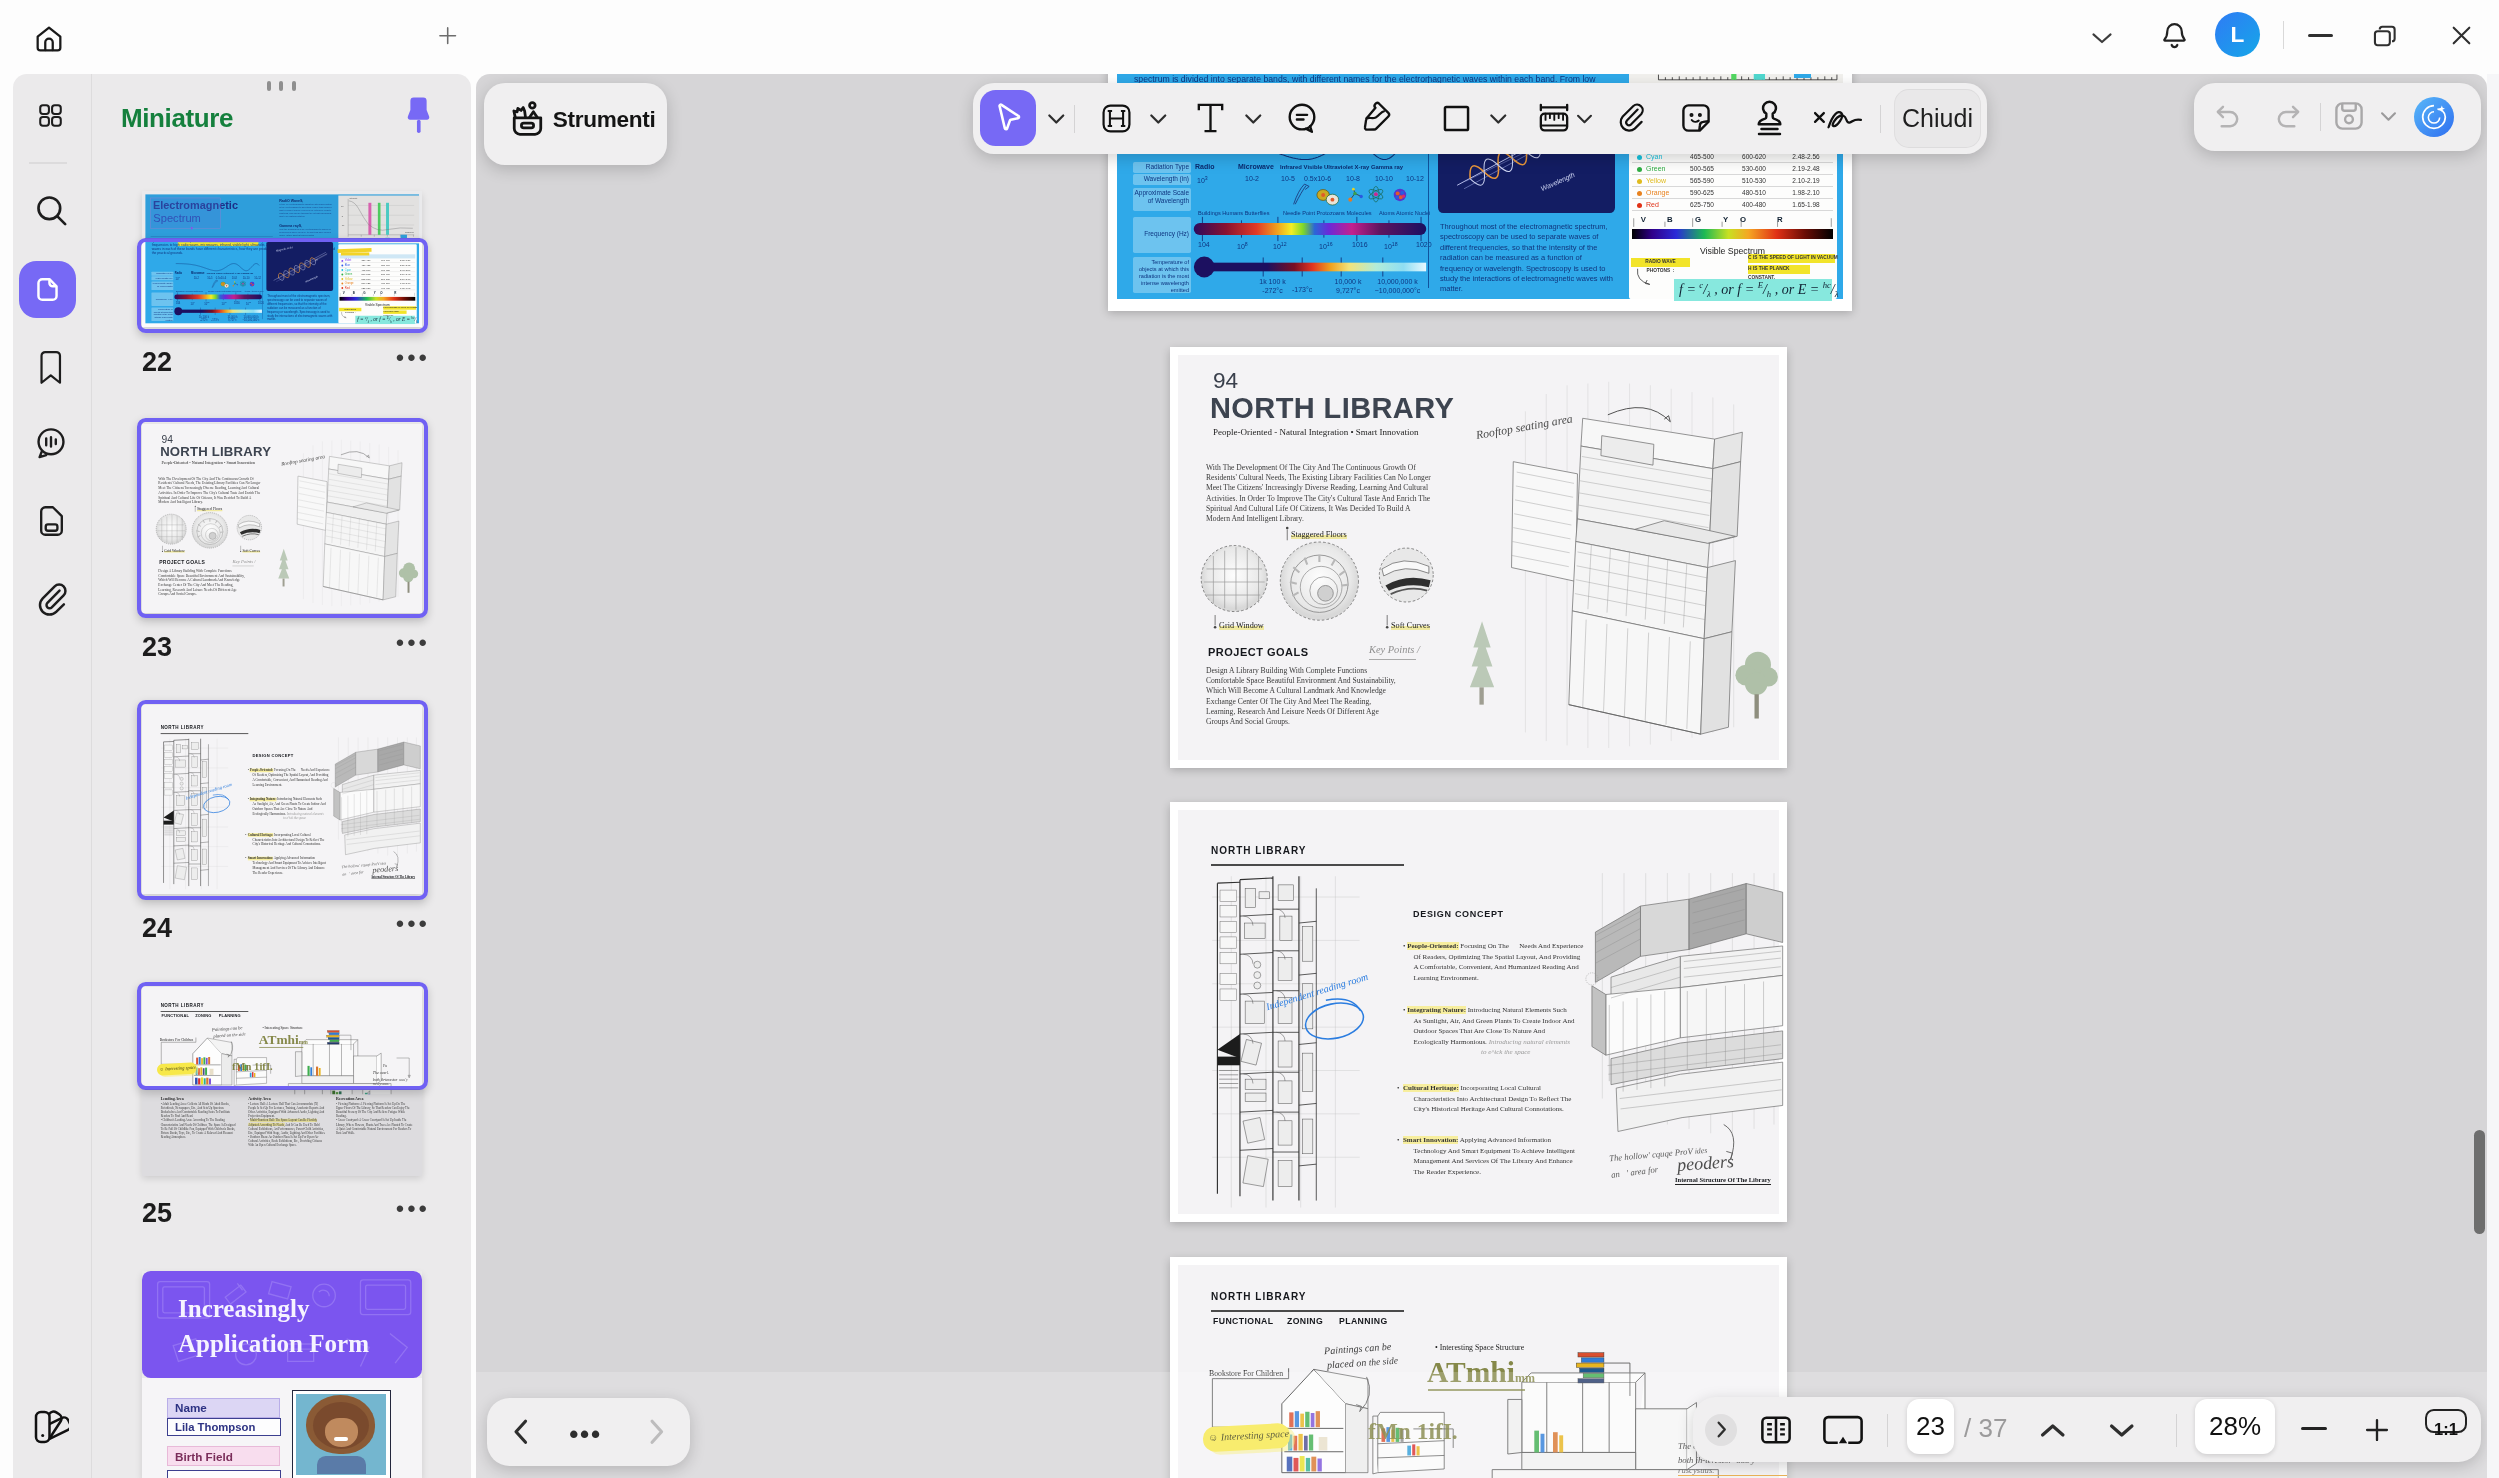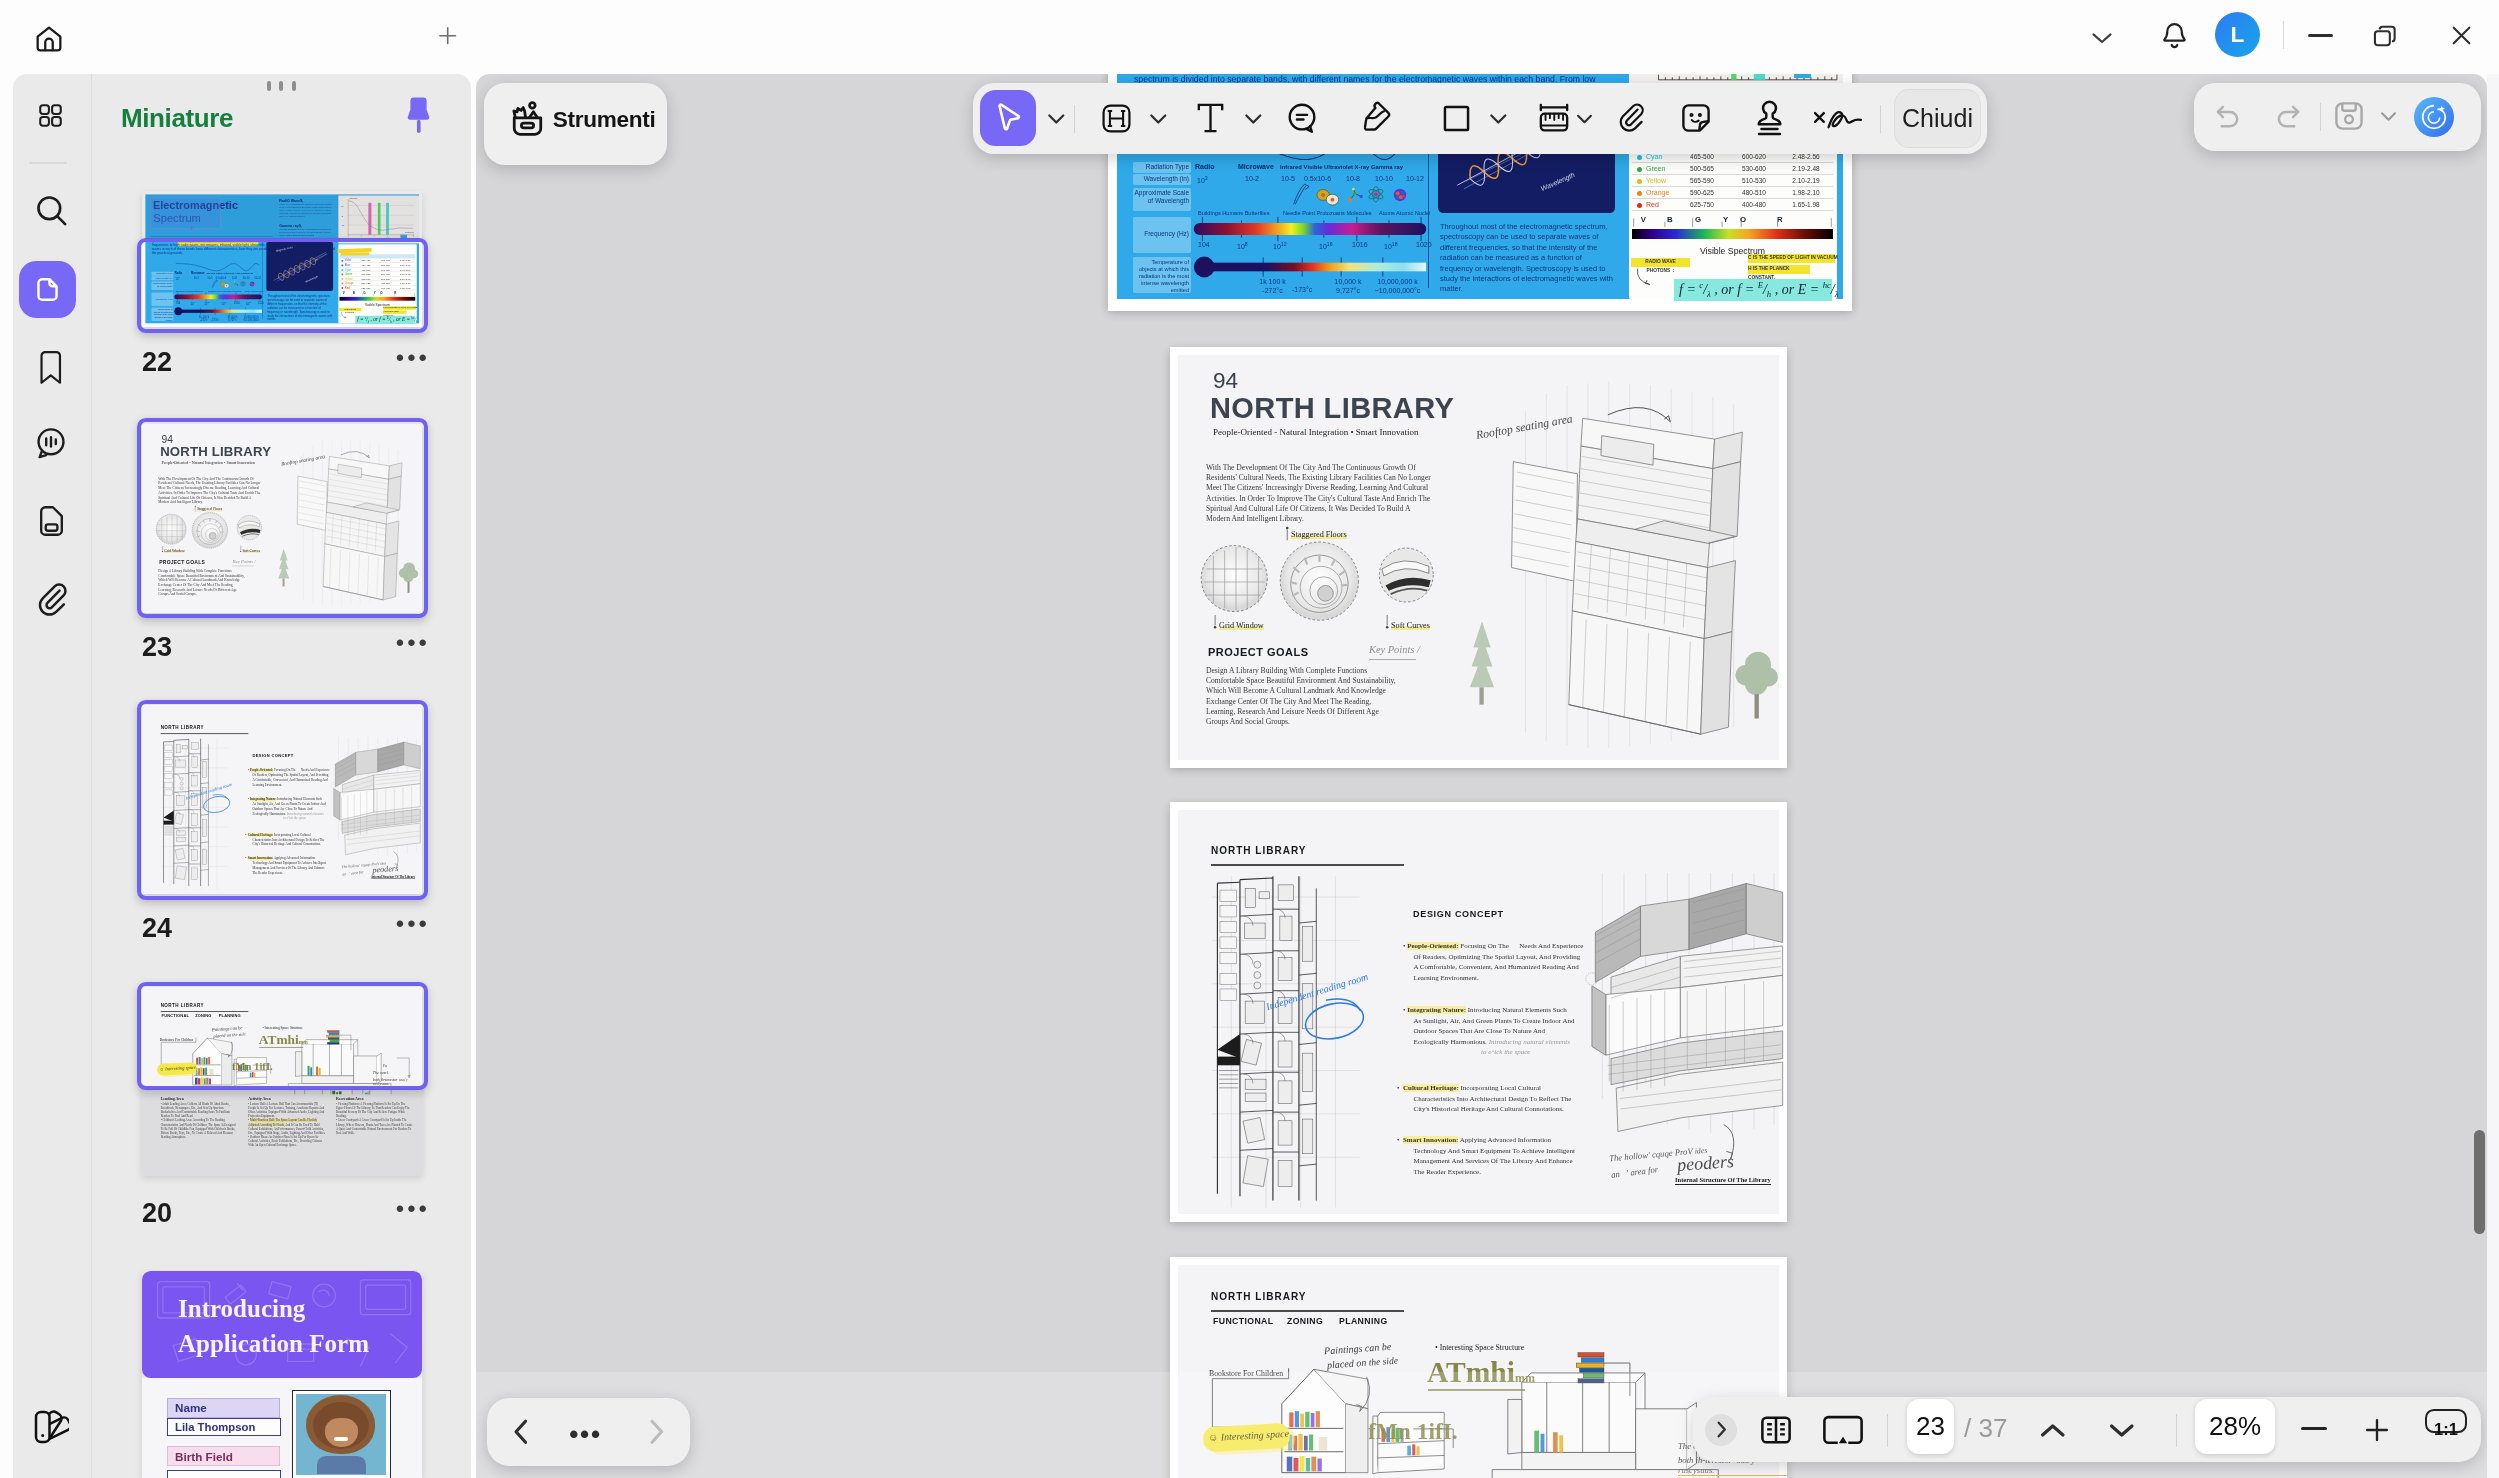--- a/index.html
+++ b/index.html
@@ -1459,21 +1459,21 @@
         <path d="M96 30 l18 -14 6 8 -18 14 Z M110 14 l6 8"></path>
         <circle cx="210" cy="28" r="13"></circle>
           <path d="M204 24 a7 7 0 0 1 12 5"></path>
         <path d="M150 12 l22 6 -4 14 -22 -6 Z"></path>
         <path d="M36 86 l26 -8 6 18 -26 8 Z"></path>
           <circle cx="120" cy="96" r="12"></circle>
         <path d="M168 84 l30 0 0 20 -30 0 Z M168 90 l30 0"></path>
         <path d="M236 78 l26 10 -10 22"></path>
           <path d="M286 72 l20 16 -14 18"></path>
       </svg>
-      <div class="abs" style="left:36px;top:24px;font-size:25px;font-weight:bold;color:#f6f3ff;font-family:'Liberation Serif',serif;">Introducing</div>
+      <div class="abs" style="left:36px;top:24px;font-size:25px;font-weight:bold;color:#f6f3ff;font-family:'Liberation Serif',serif;">Increasingly</div>
       <div class="abs" style="left:36px;top:59px;font-size:25px;font-weight:bold;color:#f6f3ff;font-family:'Liberation Serif',serif;">Application Form</div>
     </div>
     <div class="abs" style="left:25px;top:127px;width:113px;height:20px;background:#dcd6f4;border:0.9px solid #b9aee8;"></div>
     <div class="abs" style="left:33px;top:130px;font-size:11.7px;font-weight:bold;color:#2d3283;">Name</div>
     <div class="abs" style="left:25px;top:147px;width:114px;height:18px;background:#fdfdfe;border:1.4px solid #3c3f8f;"></div>
     <div class="abs" style="left:33px;top:150px;font-size:11.3px;font-weight:bold;color:#2d3283;">Lila Thompson</div>
     <div class="abs" style="left:25px;top:175px;width:113px;height:20px;background:#f8ddee;border:0.9px solid #e8b9d8;"></div>
     <div class="abs" style="left:33px;top:179px;font-size:11.7px;font-weight:bold;color:#7a2d5a;">Birth Field</div>
     <div class="abs" style="left:25px;top:199px;width:114px;height:9.5px;background:#fdfdfe;border:1.4px solid #3c3f8f;border-bottom:none;"></div>
     <div class="abs" style="left:150px;top:119px;width:99px;height:89px;border:1.7px solid #23263c;background:#fff;padding:2.6px;">
@@ -1486,21 +1486,21 @@
       </div>
     </div>
   </div>
   <div class="tborder" style="left:137px;top:238px;width:291px;height:95px;"></div>
   <div class="tborder" style="left:137px;top:418px;width:291px;height:200px;"></div>
   <div class="tborder" style="left:137px;top:700px;width:291px;height:200px;"></div>
   <div class="tborder" style="left:137px;top:982px;width:291px;height:108px;"></div>
   <div class="tlabel" style="top:347px;">22</div>
   <div class="tlabel" style="top:632px;">23</div>
   <div class="tlabel" style="top:913px;">24</div>
-  <div class="tlabel" style="top:1198px;">20</div>
+  <div class="tlabel" style="top:1198px;">25</div>
   <div class="tdots" style="left:396px;top:345px;">•••</div>
   <div class="tdots" style="left:396px;top:630px;">•••</div>
   <div class="tdots" style="left:396px;top:911px;">•••</div>
   <div class="tdots" style="left:396px;top:1196px;">•••</div>
   <div class="abs" style="left:267px;top:81px;width:4.3px;height:9.5px;border-radius:2.6px;background:#8f8f8f;"></div>
   <div class="abs" style="left:279px;top:81px;width:4.3px;height:9.5px;border-radius:2.6px;background:#8f8f8f;"></div>
   <div class="abs" style="left:292px;top:81px;width:4.3px;height:9.5px;border-radius:2.6px;background:#8f8f8f;"></div>
   <div class="abs" style="left:121px;top:103px;font-size:26px;font-weight:bold;color:#15803d;letter-spacing:-0.4px;">Miniature</div>
   <svg class="abs" style="left:401px;top:96px" width="35" height="42" viewBox="0 0 24 30" fill="#7769f5">
     <path d="M6.2 3.4 a2.4 2.4 0 0 1 2.4-2.4 L15.4 1 a2.4 2.4 0 0 1 2.4 2.4 L17.8 10 L19.6 14.6 a1.7 1.7 0 0 1 -1.6 2.3 L6 16.9 a1.7 1.7 0 0 1 -1.6 -2.3 L6.2 10 Z"></path>

